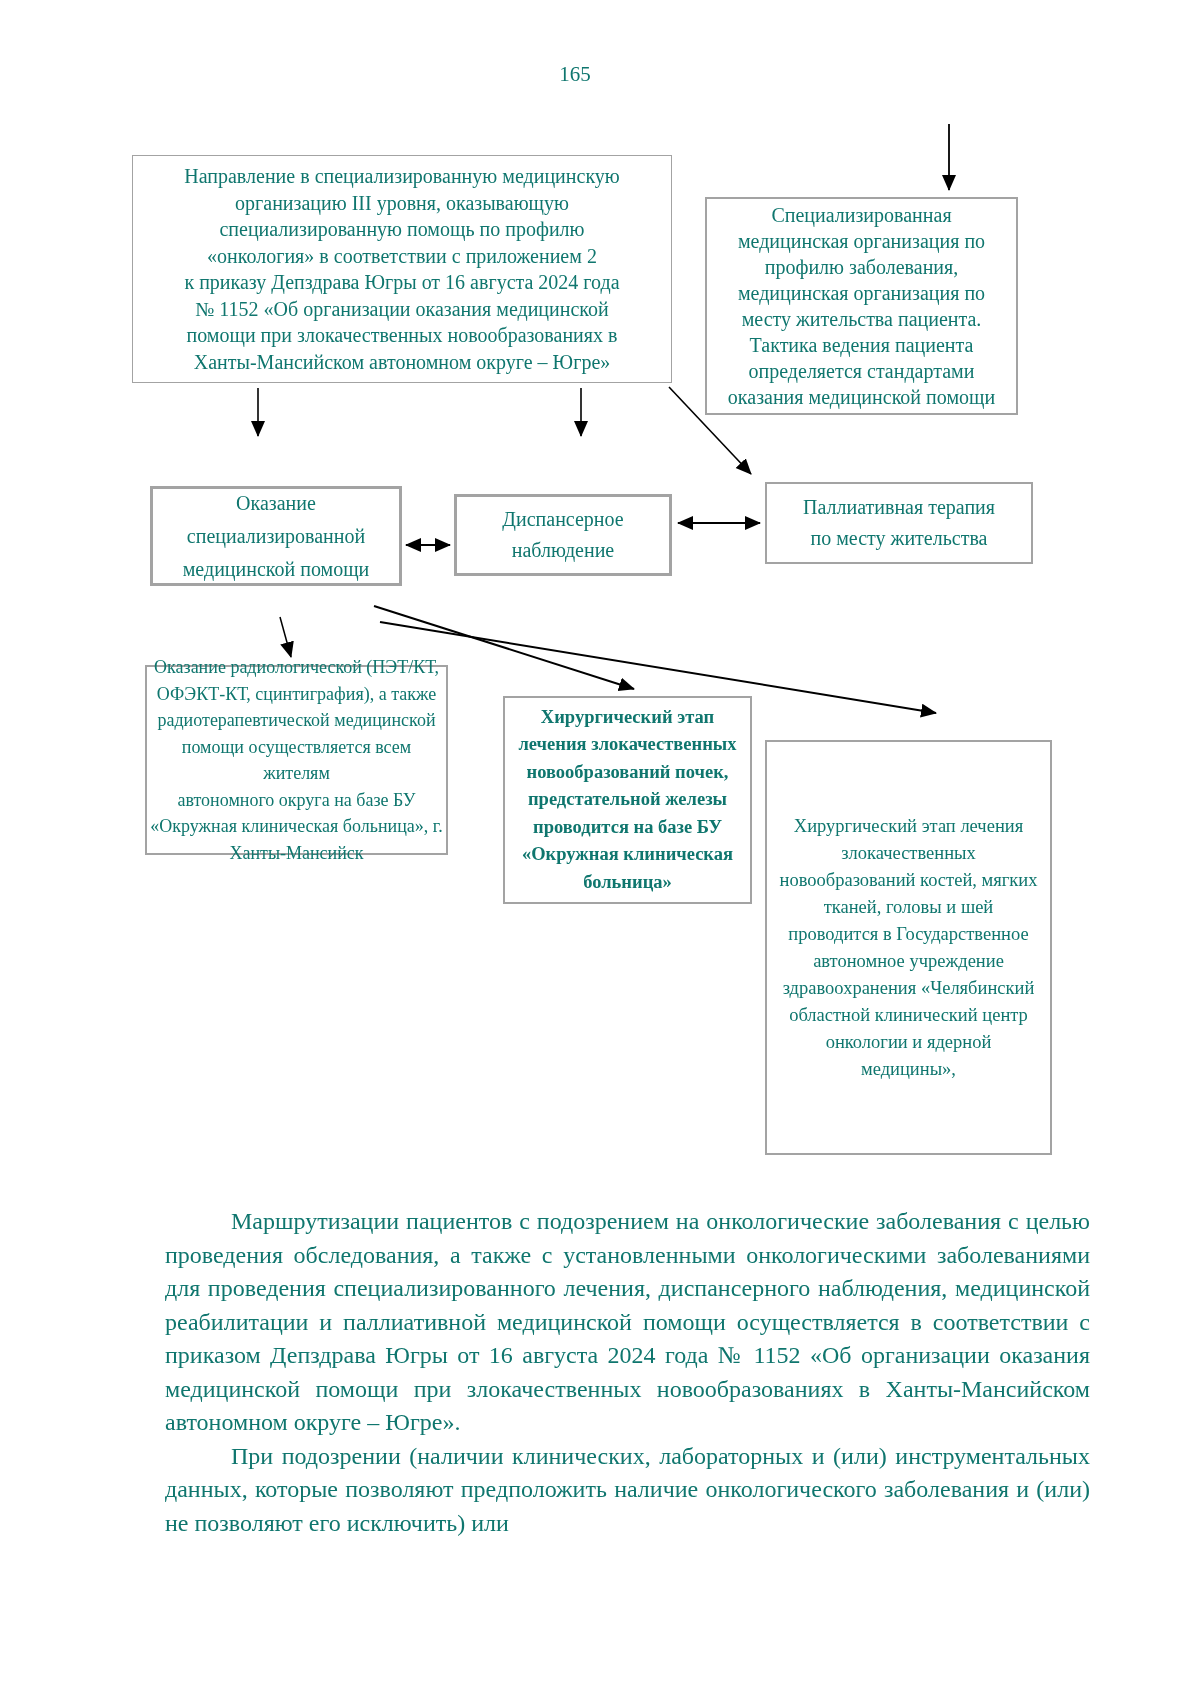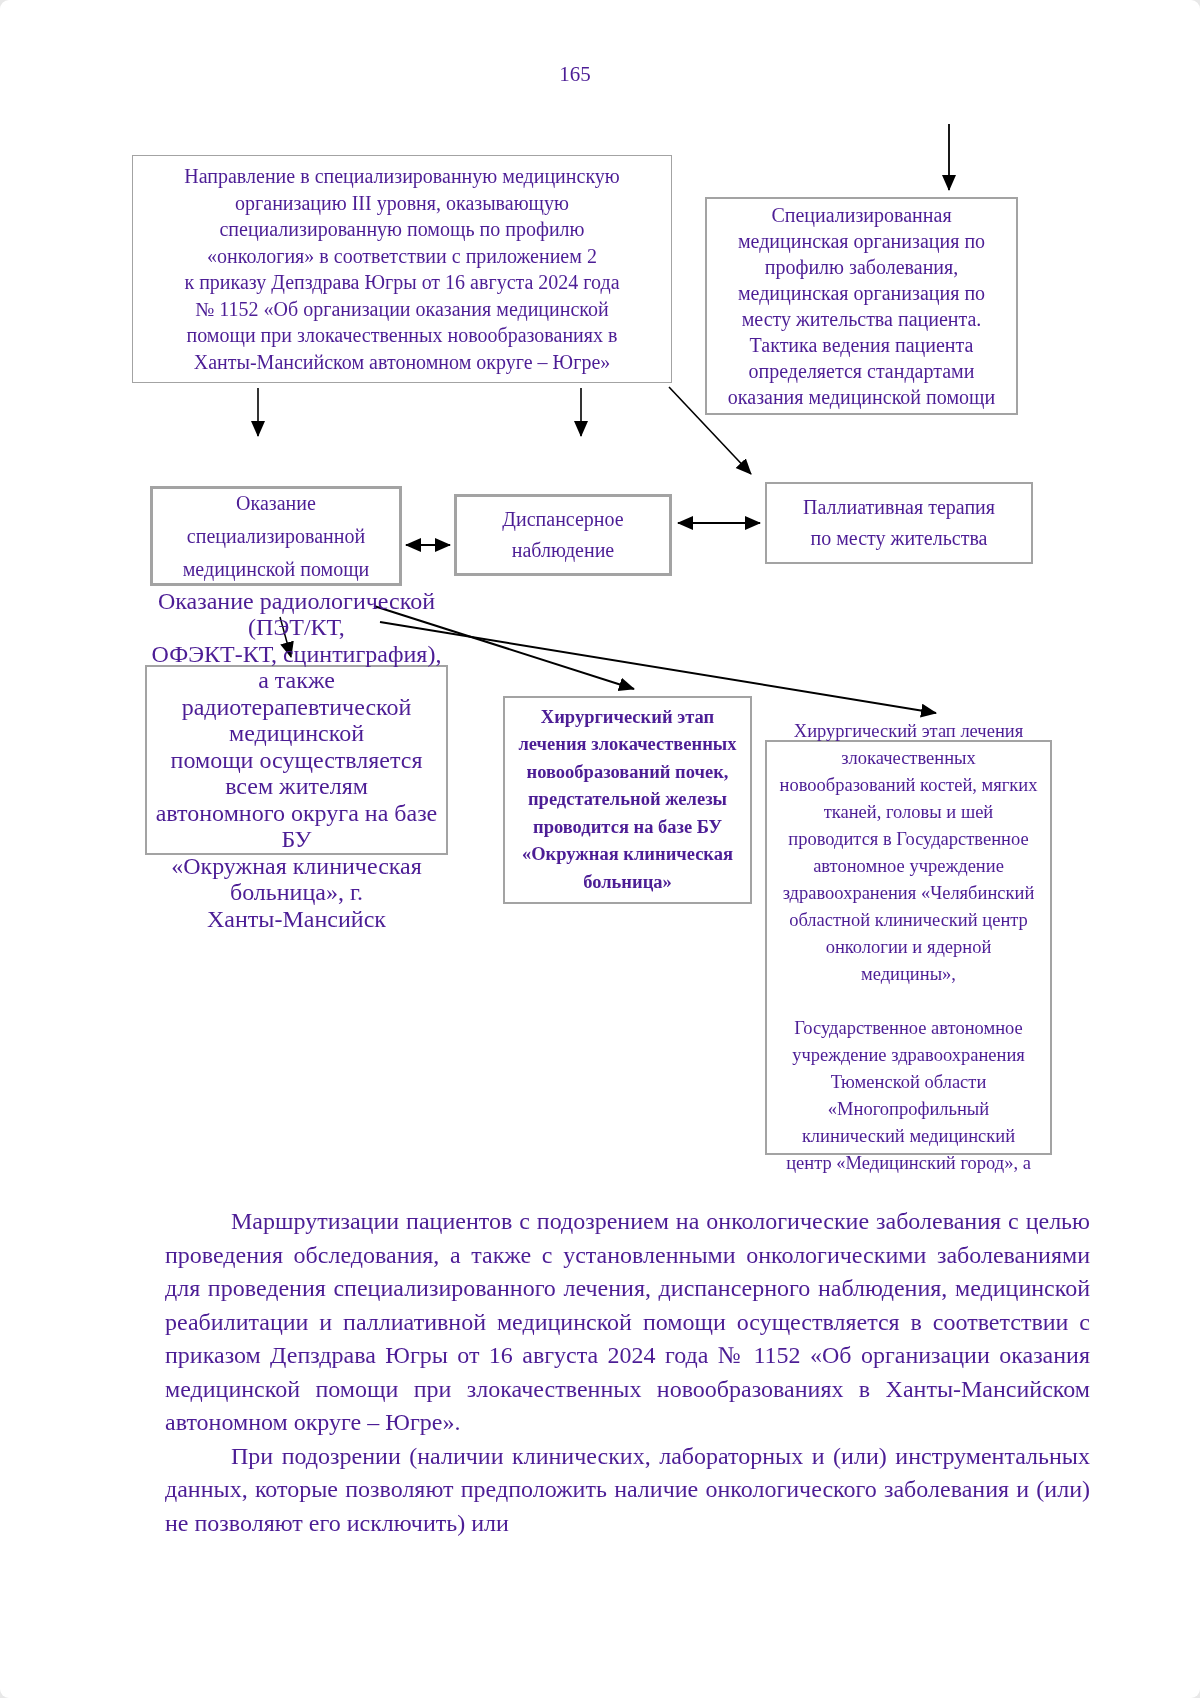--- a/index.html
+++ b/index.html
@@ -2,43 +2,42 @@
 <html><head>
 <meta charset="utf-8">
 <style>
   html,body{margin:0;padding:0;background:#e8e8e8;}
   .page{
     position:relative;
     width:1200px;height:1698px;
     margin:0 auto;
     background:#ffffff;
     font-family:"Liberation Serif","DejaVu Serif",serif;
-    color:#4c1d95;
+    color:#0f766e;
     overflow:hidden;
-    border-radius:9px;
   }
   .page-number{
     position:absolute;top:62px;left:0;width:1150px;
     text-align:center;font-size:21px;
   }
   .fc-box{
     position:absolute;
     border:6px solid #a3a3a3;
     box-sizing:border-box;
     display:flex;align-items:center;justify-content:center;
     text-align:center;
     white-space:pre-line;
     background:#fff;
   }
   .box-referral{left:132px;top:155px;width:540px;height:228px;border-width:1.5px;font-size:20px;line-height:26.5px;}
   .box-specorg{left:705px;top:197px;width:313px;height:218px;border-width:2px;font-size:20px;line-height:26px;}
   .box-care{left:150px;top:486px;width:252px;height:100px;border-width:3px;font-size:20px;line-height:33px;}
   .box-dispensary{left:454px;top:494px;width:218px;height:82px;border-width:3px;font-size:20px;line-height:31px;}
   .box-palliative{left:765px;top:482px;width:268px;height:82px;border-width:2.5px;font-size:20px;line-height:31px;}
-  .box-radiology{left:145px;top:665px;width:303px;height:190px;border-width:2px;font-size:24px;line-height:26.5px;}
+  .box-radiology{left:145px;top:665px;width:303px;height:190px;border-width:2px;font-size:18px;line-height:26.5px;}
   .box-kidney{left:503px;top:696px;width:249px;height:208px;border-width:2px;font-size:18.5px;line-height:27.5px;font-weight:bold;}
   .box-bones{left:765px;top:740px;width:287px;height:415px;border-width:2.5px;font-size:18.5px;line-height:27px;
     flex-direction:column;justify-content:center;}
   .box-bones .para+.para{margin-top:27px;}
   .arrow-layer{position:absolute;left:0;top:0;width:1200px;height:1698px;pointer-events:none;}
   .body-text{
     position:absolute;left:153px;top:1205px;width:925px;
     font-size:24px;line-height:33.5px;
     text-align:justify;
     margin-left:12px;
@@ -134,26 +133,20 @@
     <div class="para">Хирургический этап лечения
 злокачественных
 новообразований костей, мягких
 тканей, головы и шей
 проводится в Государственное
 автономное учреждение
 здравоохранения «Челябинский
 областной клинический центр
 онкологии и ядерной
 медицины»,</div>
-    <div class="para">Государственное автономное
-учреждение здравоохранения
-Тюменской области
-«Многопрофильный
-клинический медицинский
-центр «Медицинский город», а</div>
   </div>
 
   <div class="body-text">
     <p>Маршрутизации пациентов с подозрением на онкологические заболевания с целью проведения обследования, а также с установленными онкологическими заболеваниями для проведения специализированного лечения, диспансерного наблюдения, медицинской реабилитации и паллиативной медицинской помощи осуществляется в соответствии с приказом Депздрава Югры от 16 августа 2024 года № 1152 «Об организации оказания медицинской помощи при злокачественных новообразованиях в Ханты-Мансийском автономном округе – Югре».</p>
     <p>При подозрении (наличии клинических, лабораторных и (или) инструментальных данных, которые позволяют предположить наличие онкологического заболевания и (или) не позволяют его исключить) или</p>
   </div>
 
 </div>
 
 </body></html>

